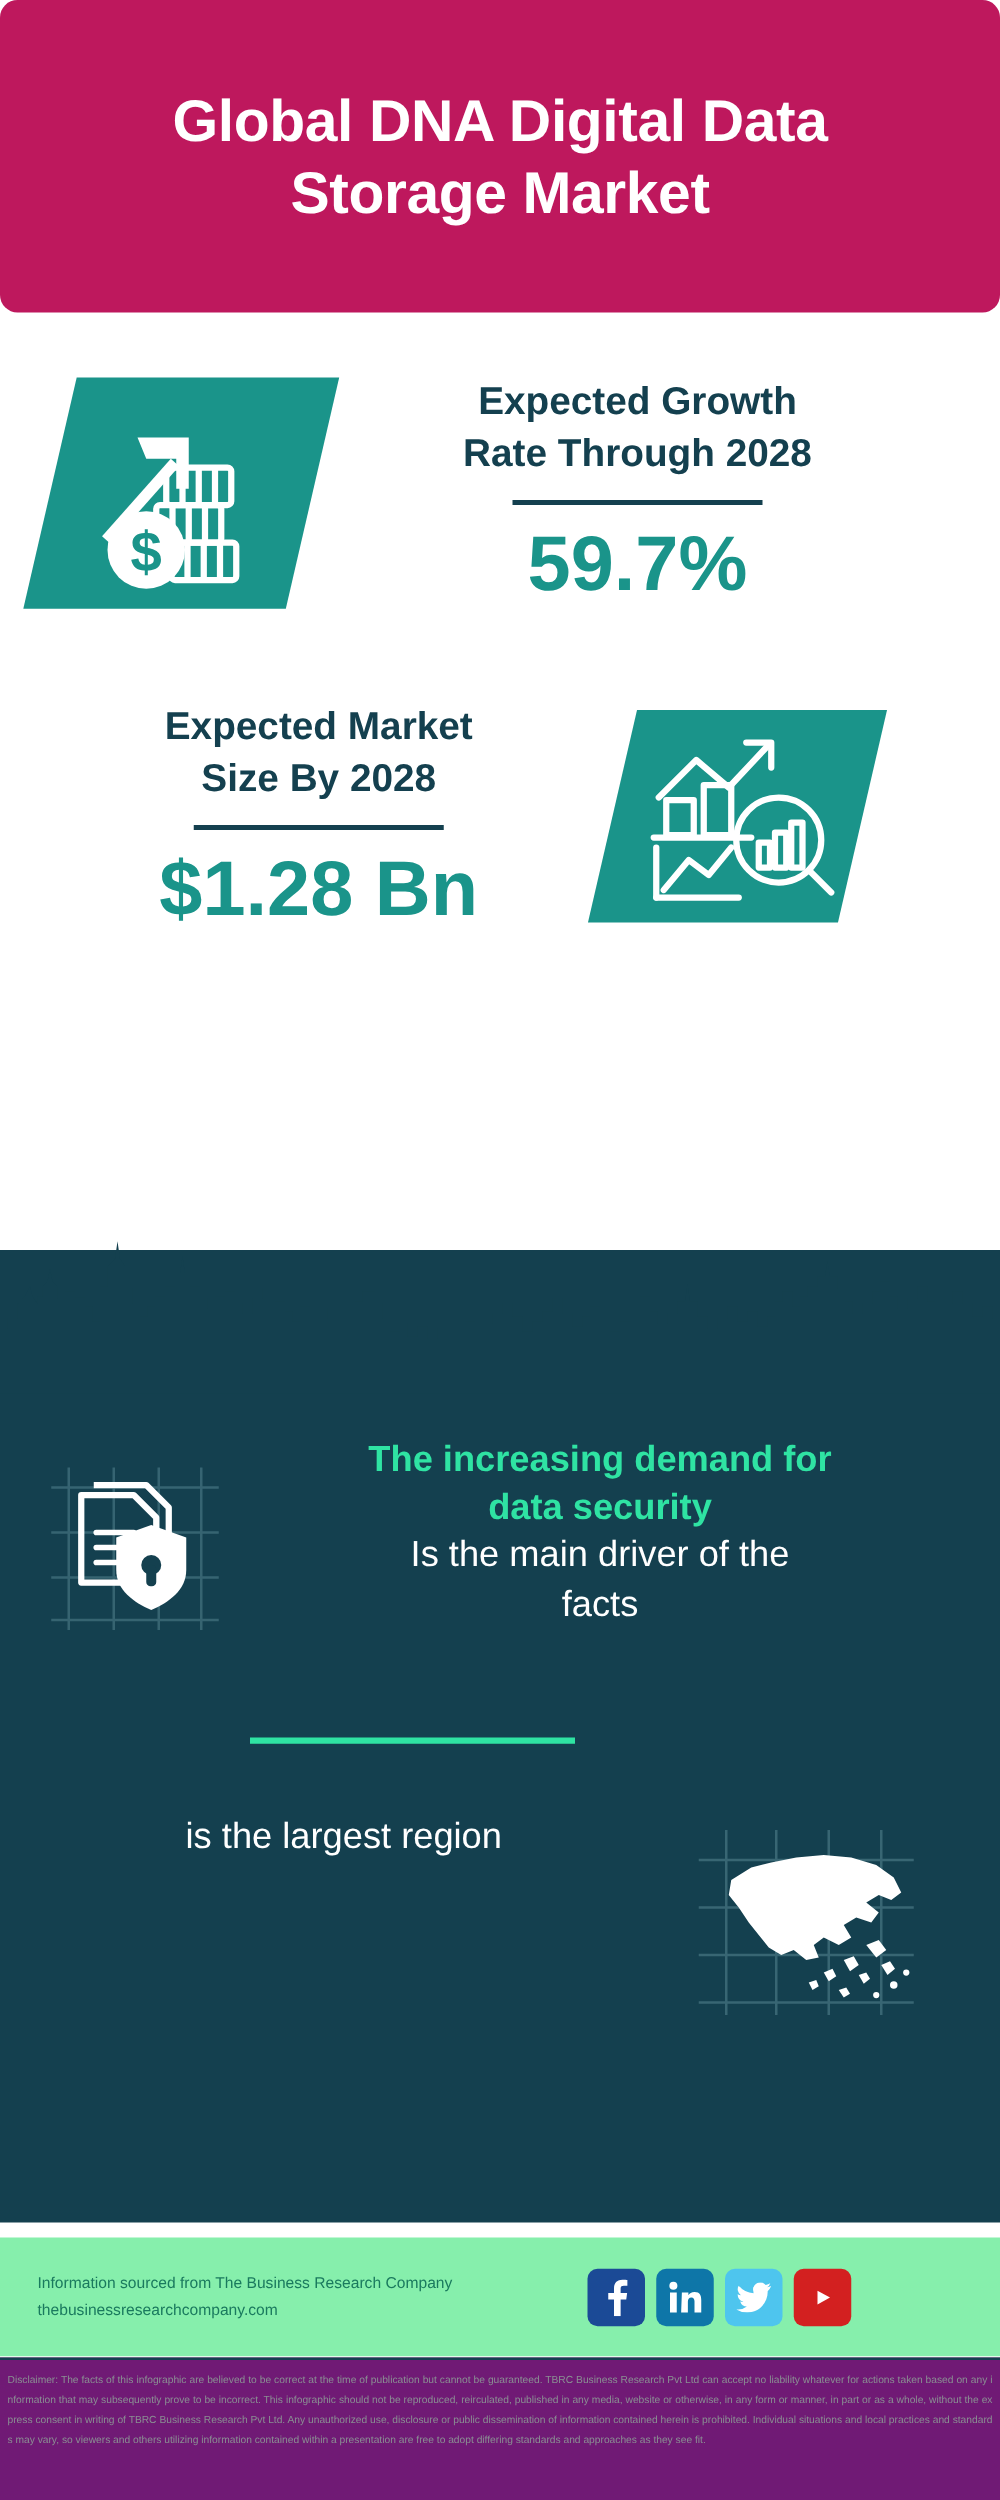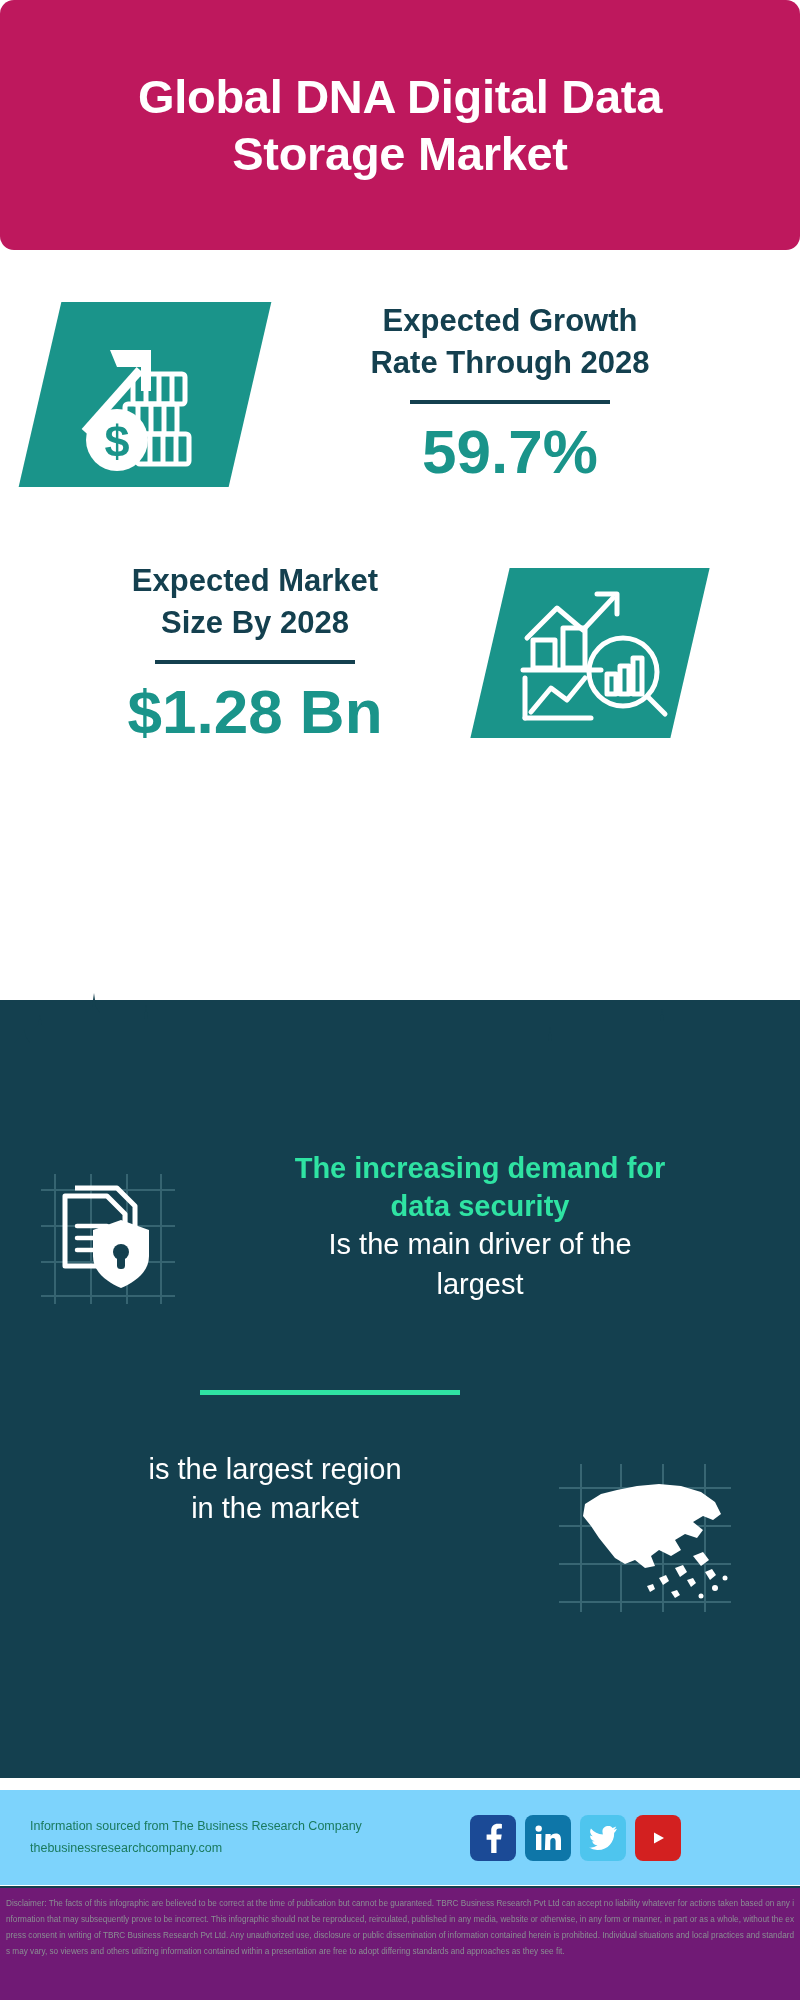--- a/index.html
+++ b/index.html
@@ -87,21 +87,21 @@
   .region-row {
     position:absolute; left:0; top:1450px; width:800px;
     display:flex; align-items:flex-start;
   }
   .region-text { width:520px; padding-left:30px; }
   .region-icon { width:250px; display:flex; justify-content:center; padding-top:10px; }
 
   
   .source-bar {
     position:absolute; left:0; top:1790px; width:800px; height:95px;
-    background:#7dd3fc; display:flex; align-items:center;
+    background:#86efac; display:flex; align-items:center;
   }
   .source-text { padding-left:30px; width:470px; }
   .source-text div {
     color:#1a7a5e; font-size:12.5px; line-height:1.75;
   }
   .socials { display:flex; gap:9px; align-items:center; }
   .soc {
     width:46px; height:46px; border-radius:8px;
     display:flex; align-items:center; justify-content:center;
   }
@@ -225,30 +225,29 @@
         </g>
         <path d="M88 52 L116 62 L116 88 C116 104 102 114 88 120 C74 114 60 104 60 88 L60 62 Z" fill="#ffffff"></path>
         <circle cx="88" cy="84" r="8" fill="#14404f"></circle>
         <rect x="84" y="84" width="8" height="17" rx="3.5" fill="#14404f"></rect>
       </svg>
     </div>
     <div class="text-cell">
       <div class="accent-line">The increasing demand for</div>
       <div class="accent-line">data security</div>
       <div class="white-line">Is the main driver of the</div>
-      <div class="white-line">largest</div>
+      <div class="white-line">facts</div>
     </div>
   </div>
 
   <div class="mid-divider"></div>
 
   <div class="region-row">
     <div class="region-text">
       <div class="white-line">is the largest region</div>
-      <div class="white-line">in the market</div>
     </div>
     <div class="region-icon">
       <svg width="180" height="155" viewBox="0 0 180 155">
         <g stroke="#3d6b78" stroke-width="2" opacity="0.9">
           <line x1="4" y1="28" x2="176" y2="28"></line>
           <line x1="4" y1="66" x2="176" y2="66"></line>
           <line x1="4" y1="104" x2="176" y2="104"></line>
           <line x1="4" y1="142" x2="176" y2="142"></line>
           <line x1="26" y1="4" x2="26" y2="152"></line>
           <line x1="66" y1="4" x2="66" y2="152"></line>

